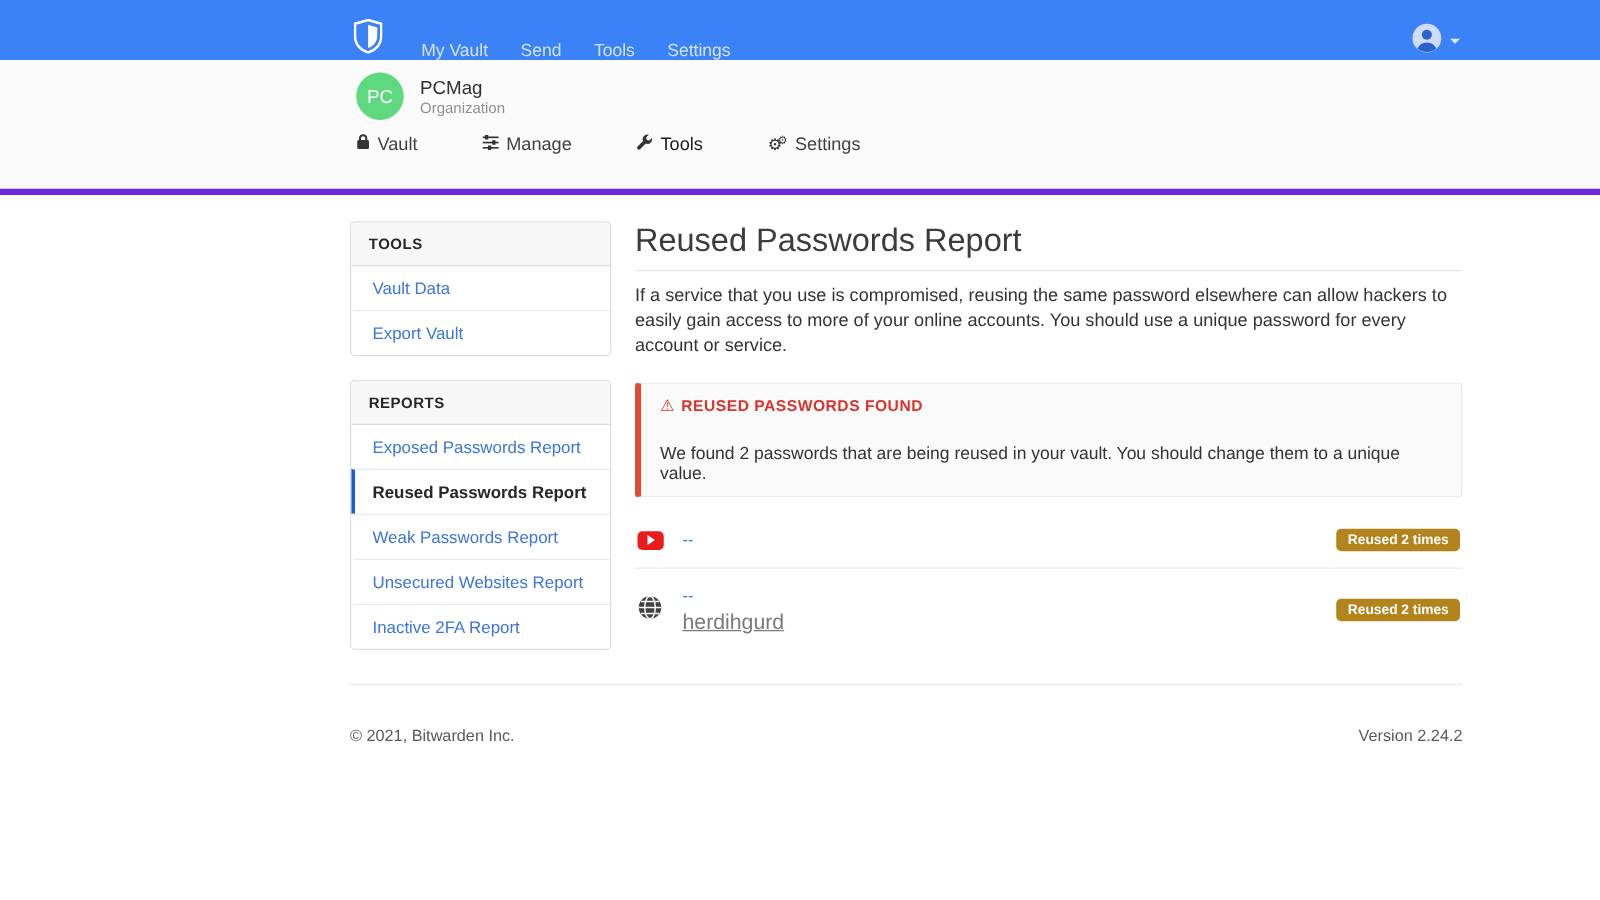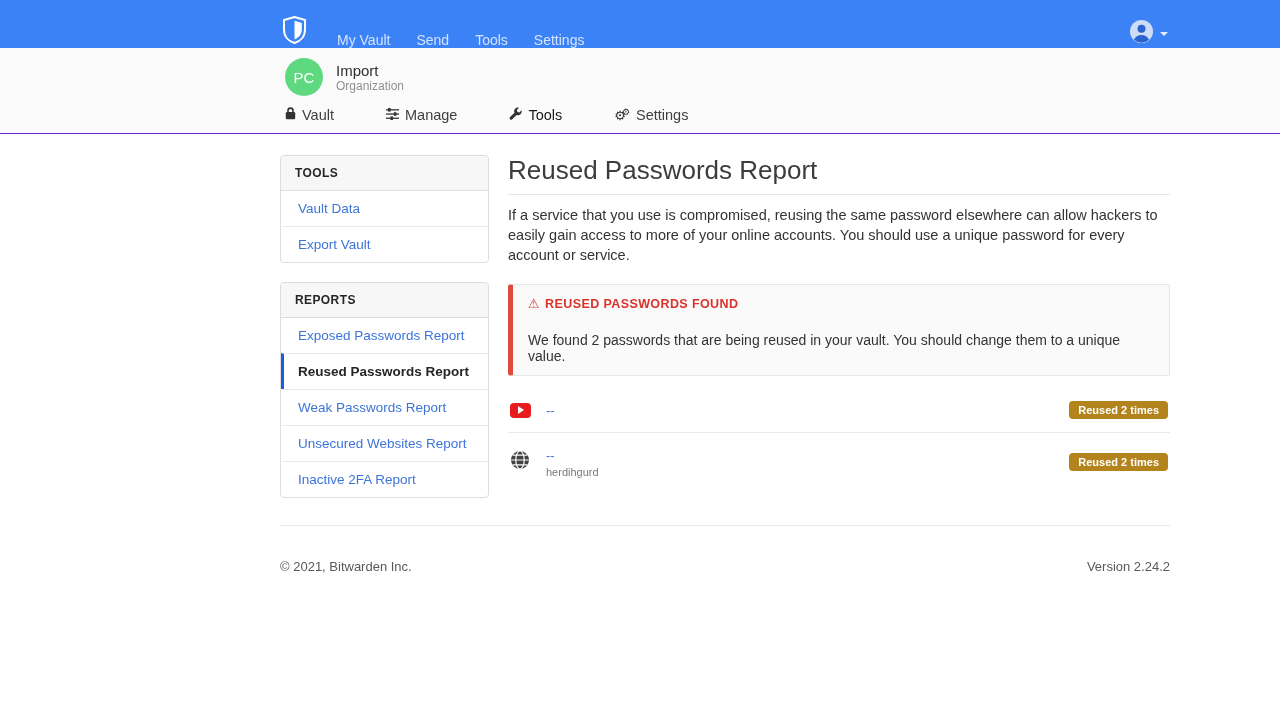--- a/index.html
+++ b/index.html
@@ -9,21 +9,21 @@
   
   .navbar { height:48px; background:#3b82f6; display:flex; align-items:flex-end;
             padding-left:283px; padding-right:112px; }
   .brand { display:flex; align-items:center; margin-right:18px; }
   .nav-item { color:rgba(255,255,255,.78); font-size:14px; padding:0 13px; cursor:pointer; }
   .nav-right { margin-left:auto; display:flex; align-items:center; gap:6px; cursor:pointer; }
   .caret-down { width:0; height:0; border-left:4px solid transparent;
                 border-right:4px solid transparent; border-top:4px solid rgba(255,255,255,.85); }
 
   
-  .org-header { height:86px; background:#fbfbfb; border-bottom:1px solid #6d28d9; padding:10px 0 0 285px; }
+  .org-header { height:108px; background:#fbfbfb; border-bottom:5px solid #6d28d9; padding:10px 0 0 285px; }
   .org-id { display:flex; align-items:center; gap:13px; }
   .avatar { width:38px; height:38px; border-radius:50%; background:#5fd97f; color:#ffffff;
             display:flex; align-items:center; justify-content:center; font-size:15px; }
   .org-name { font-size:15px; color:#303030; line-height:17px; }
   .org-sub  { font-size:12px; color:#8f8f8f; line-height:14px; }
   .org-tabs { display:flex; gap:52px; margin-top:11px; }
   .org-tab { display:flex; align-items:center; gap:6px; font-size:14.5px; color:#3f3f3f; cursor:pointer; }
   .org-tab.active { color:#1a1a1a; }
   .gear-big { font-family:"DejaVu Sans", sans-serif; font-size:13px; color:#333; }
   .gear-small { font-family:"DejaVu Sans", sans-serif; font-size:9px; color:#333;
@@ -54,21 +54,21 @@
   .callout-title { color:#d9342b; font-size:12.5px; font-weight:bold; letter-spacing:.4px; }
   .callout-title .warn { margin-right:5px; font-family:"DejaVu Sans", sans-serif; font-size:13px; }
   .callout-body { font-size:14px; color:#333; margin-top:21px; }
 
   .report-rows { margin-top:12px; }
   .report-row { display:flex; align-items:center; padding:13px 2px; }
   .report-row + .report-row { border-top:1px solid #e9e9e9; }
   .row-icon { width:36px; flex:none; display:flex; align-items:center; }
   .row-text { flex:1; }
   .row-name { font-size:13px; color:#3c74d9; cursor:pointer; display:inline-block; }
-  .row-user { font-size:11px; color:#7a7a7a; margin-top:2px; }
+  .row-user { font-size:17px; color:#7a7a7a; margin-top:2px;text-decoration:underline; }
   .badge { background:#b3831c; color:#fff; font-size:11px; font-weight:bold;
            padding:3px 9px; border-radius:4px; flex:none;text-align:right; }
 
   .yt { width:21px; height:15px; background:#e81c1c; border-radius:4px;
         display:flex; align-items:center; justify-content:center; }
   .yt-play { width:0; height:0; border-left:6px solid #fff;
              border-top:4px solid transparent; border-bottom:4px solid transparent; }
 
   
   .footer-rule { border:none; border-top:1px solid #e8e8e8; }
@@ -100,21 +100,21 @@
       </svg>
     </span>
     <span class="caret-down"></span>
   </div>
 </div>
 
 <div class="org-header">
   <div class="org-id">
     <div class="avatar">PC</div>
     <div>
-      <div class="org-name">Import</div>
+      <div class="org-name">PCMag</div>
       <div class="org-sub">Organization</div>
     </div>
   </div>
   <div class="org-tabs">
     <div class="org-tab">
       <span>
         <svg width="11" height="13" viewBox="0 0 11 13">
           <path d="M3 5.2 V3.6 a2.5 2.5 0 0 1 5 0 V5.2" fill="none" stroke="#333" stroke-width="1.6"></path>
           <rect x="0.8" y="5" width="9.4" height="7.2" rx="1.2" fill="#333"></rect>
         </svg>

